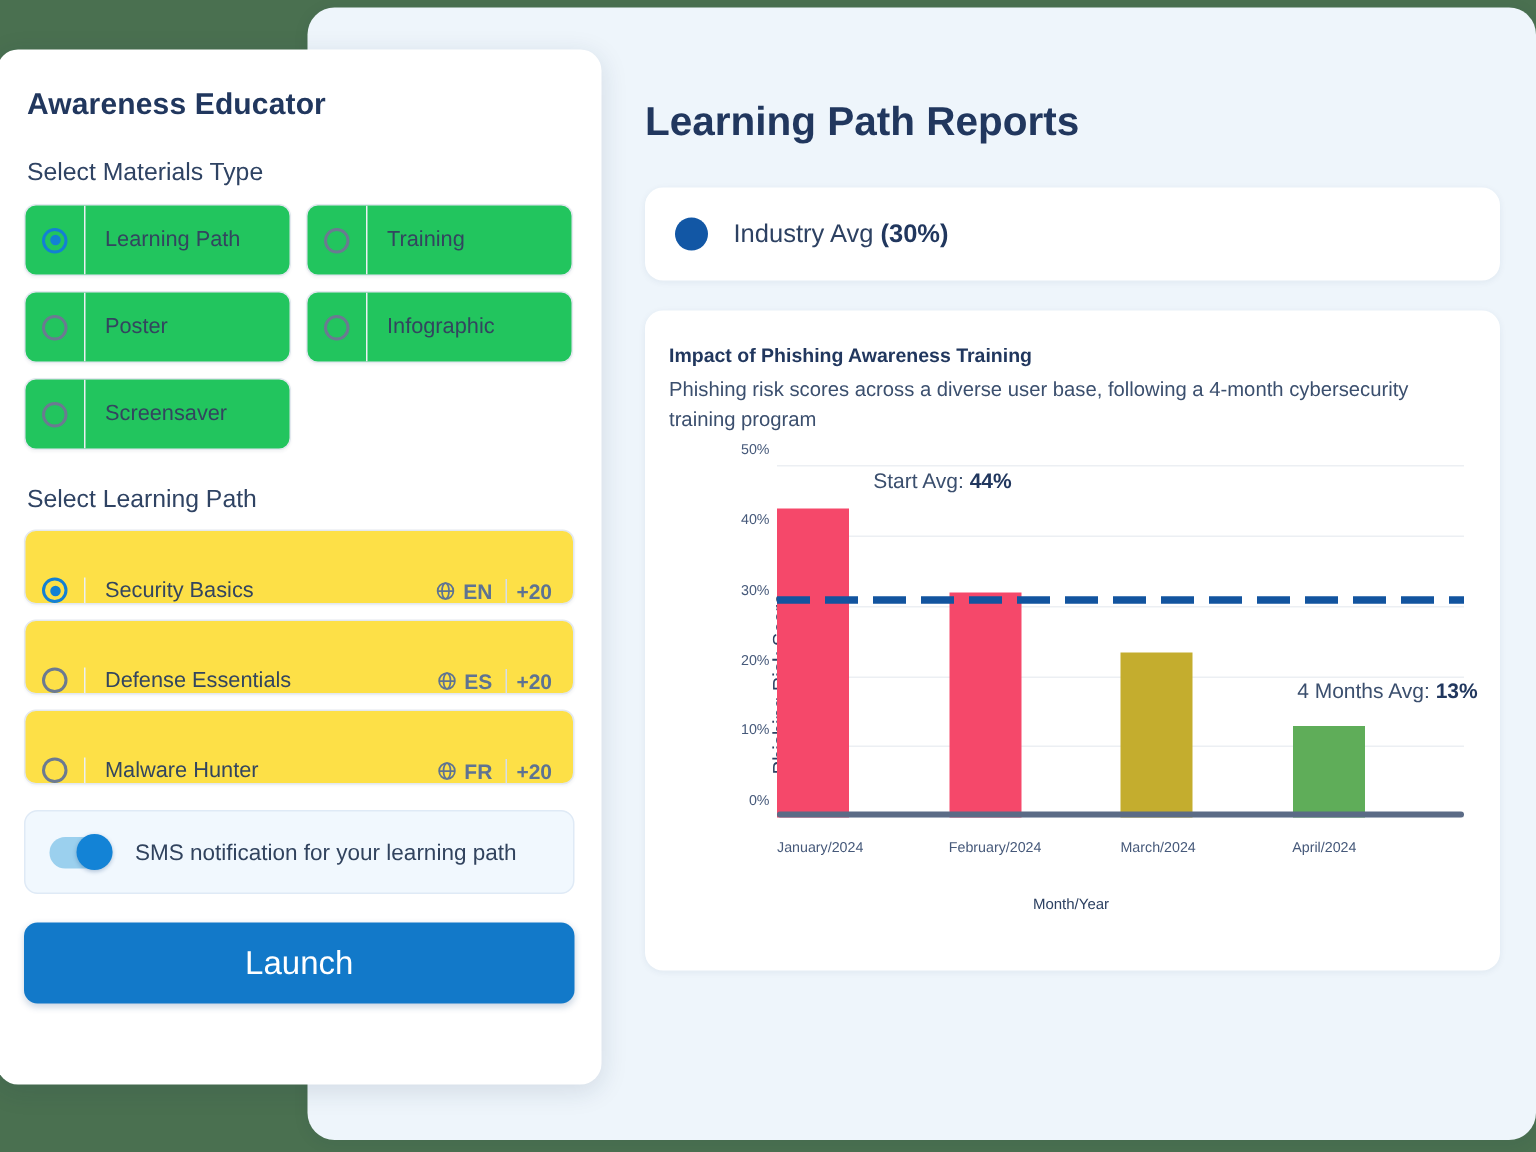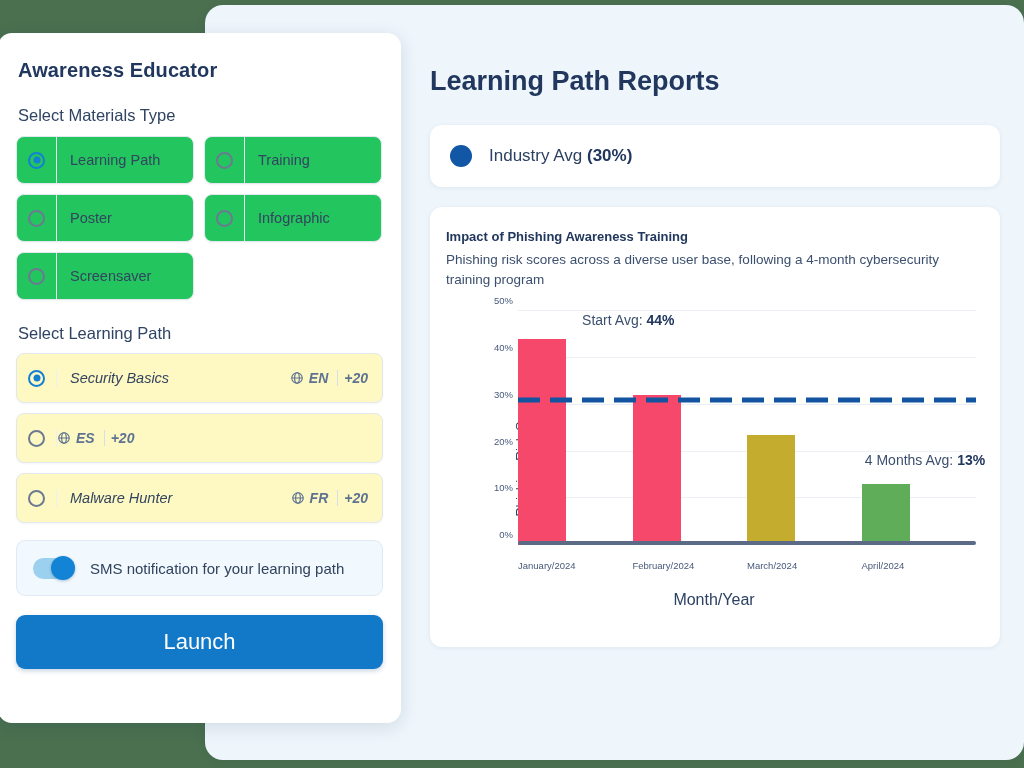--- a/index.html
+++ b/index.html
@@ -126,28 +126,27 @@
     font-weight: bold;
     font-family: "Liberation Sans", sans-serif;
     cursor: pointer;
     box-shadow: 0 1px 3px rgba(10,60,120,0.25);
   }
   .sparkle { display:block; width:17px; height:17px; }
 
   .lp-list { display: flex; flex-direction: column; gap: 10px; }
   .lp-row {
     display: flex;
-    align-items: center;
+    align-items: flex-end;
     height: 48px;
     border: 1px solid #e3e8ef;
     border-radius: 8px;
-    background: #fef9c3;
+    background: #fde047;
     box-shadow: 0 1px 2px rgba(30,50,80,0.05);
     overflow: hidden;
-    font-style: italic;
   }
   .lp-row .radio-cell {
     width: 39px; flex: 0 0 39px;
     display: flex; align-items: center; justify-content: center;
     border-right: 1px solid #eceff4;
   }
   .lp-name {
     flex: 1;
     display: flex; align-items: center;
     padding-left: 13px;
@@ -290,21 +289,21 @@
     transform-origin: center;
     font-size: 13.5px;
     color: #2d4162;
     white-space: nowrap;
   }
   .xlabel {
     position: absolute;
     left: 0; right: 0;
     bottom: -8px;
     text-align: center;
-    font-size: 16px;
+    font-size: 10px;
     color: #2d4162;
   }
   .plot {
     position: absolute;
     left: 72px; right: 6px; top: 0; bottom: 56px;
   }
   .ytick {
     position: absolute;
     left: -38px;
     width: 33px;
@@ -437,20 +436,21 @@
             <span>EN</span>
           </span>
           <span class="plus">+20</span>
         </div>
       </div>
 
       <div class="lp-row">
         <div class="radio-cell">
           <span class="radio"></span>
         </div>
+        <div class="lp-name">Defense Essentials</div>
         <div class="lp-meta">
           <span class="lang">
             <svg class="globe" viewBox="0 0 24 24" fill="none" stroke="#5e7392" stroke-width="2">
               <circle cx="12" cy="12" r="9"></circle>
               <ellipse cx="12" cy="12" rx="4" ry="9"></ellipse>
               <line x1="3" y1="12" x2="21" y2="12"></line>
             </svg>
             <span>ES</span>
           </span>
           <span class="plus">+20</span>

